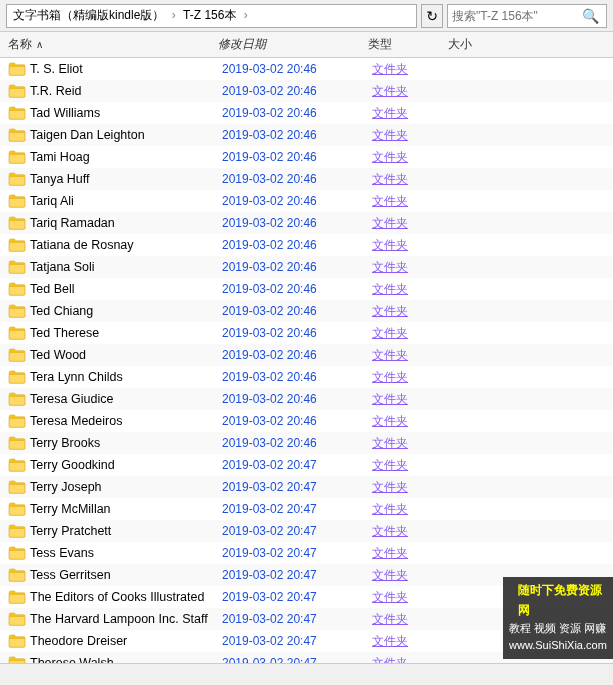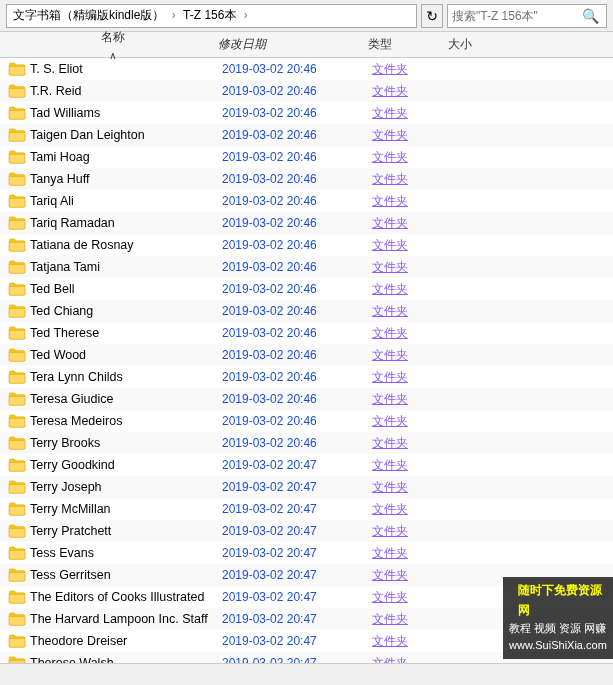--- a/index.html
+++ b/index.html
@@ -82,21 +82,20 @@
       padding: 0 0 0 8px;
       font-size: 12px;
       color: #333;
     }
     .col-name {
       width: 210px;
       display: flex;
       align-items: center;
       gap: 4px;
       cursor: pointer;
-      flex-direction: column;
     }
     .col-date {
       width: 150px;
       cursor: pointer;
       font-style: italic;
     }
     .col-type {
       width: 80px;
       cursor: pointer;
     }
@@ -356,21 +355,21 @@
       <span class="cell-type">文件夹</span>
       <span class="cell-size"></span>
     </div>
     <div class="file-row">
       <span class="file-icon">
         <svg class="folder-icon-svg" viewBox="0 0 20 16" xmlns="http://www.w3.org/2000/svg">
       <path d="M1 3 Q1 1 3 1 L7 1 L9 3 L18 3 Q19 3 19 4 L19 14 Q19 15 18 15 L2 15 Q1 15 1 14 Z" fill="#F5C518" stroke="#D4A017" stroke-width="0.5"></path>
       <path d="M1 5 L19 5 L19 14 Q19 15 18 15 L2 15 Q1 15 1 14 Z" fill="#FFD966" stroke="#D4A017" stroke-width="0.5"></path>
     </svg>
       </span>
-      <span class="cell-name">Tatjana Tami</span>
+      <span class="cell-name">Tatjana Soli</span>
       <span class="cell-date">2019-03-02 20:46</span>
       <span class="cell-type">文件夹</span>
       <span class="cell-size"></span>
     </div>
     <div class="file-row">
       <span class="file-icon">
         <svg class="folder-icon-svg" viewBox="0 0 20 16" xmlns="http://www.w3.org/2000/svg">
       <path d="M1 3 Q1 1 3 1 L7 1 L9 3 L18 3 Q19 3 19 4 L19 14 Q19 15 18 15 L2 15 Q1 15 1 14 Z" fill="#F5C518" stroke="#D4A017" stroke-width="0.5"></path>
       <path d="M1 5 L19 5 L19 14 Q19 15 18 15 L2 15 Q1 15 1 14 Z" fill="#FFD966" stroke="#D4A017" stroke-width="0.5"></path>
     </svg>

